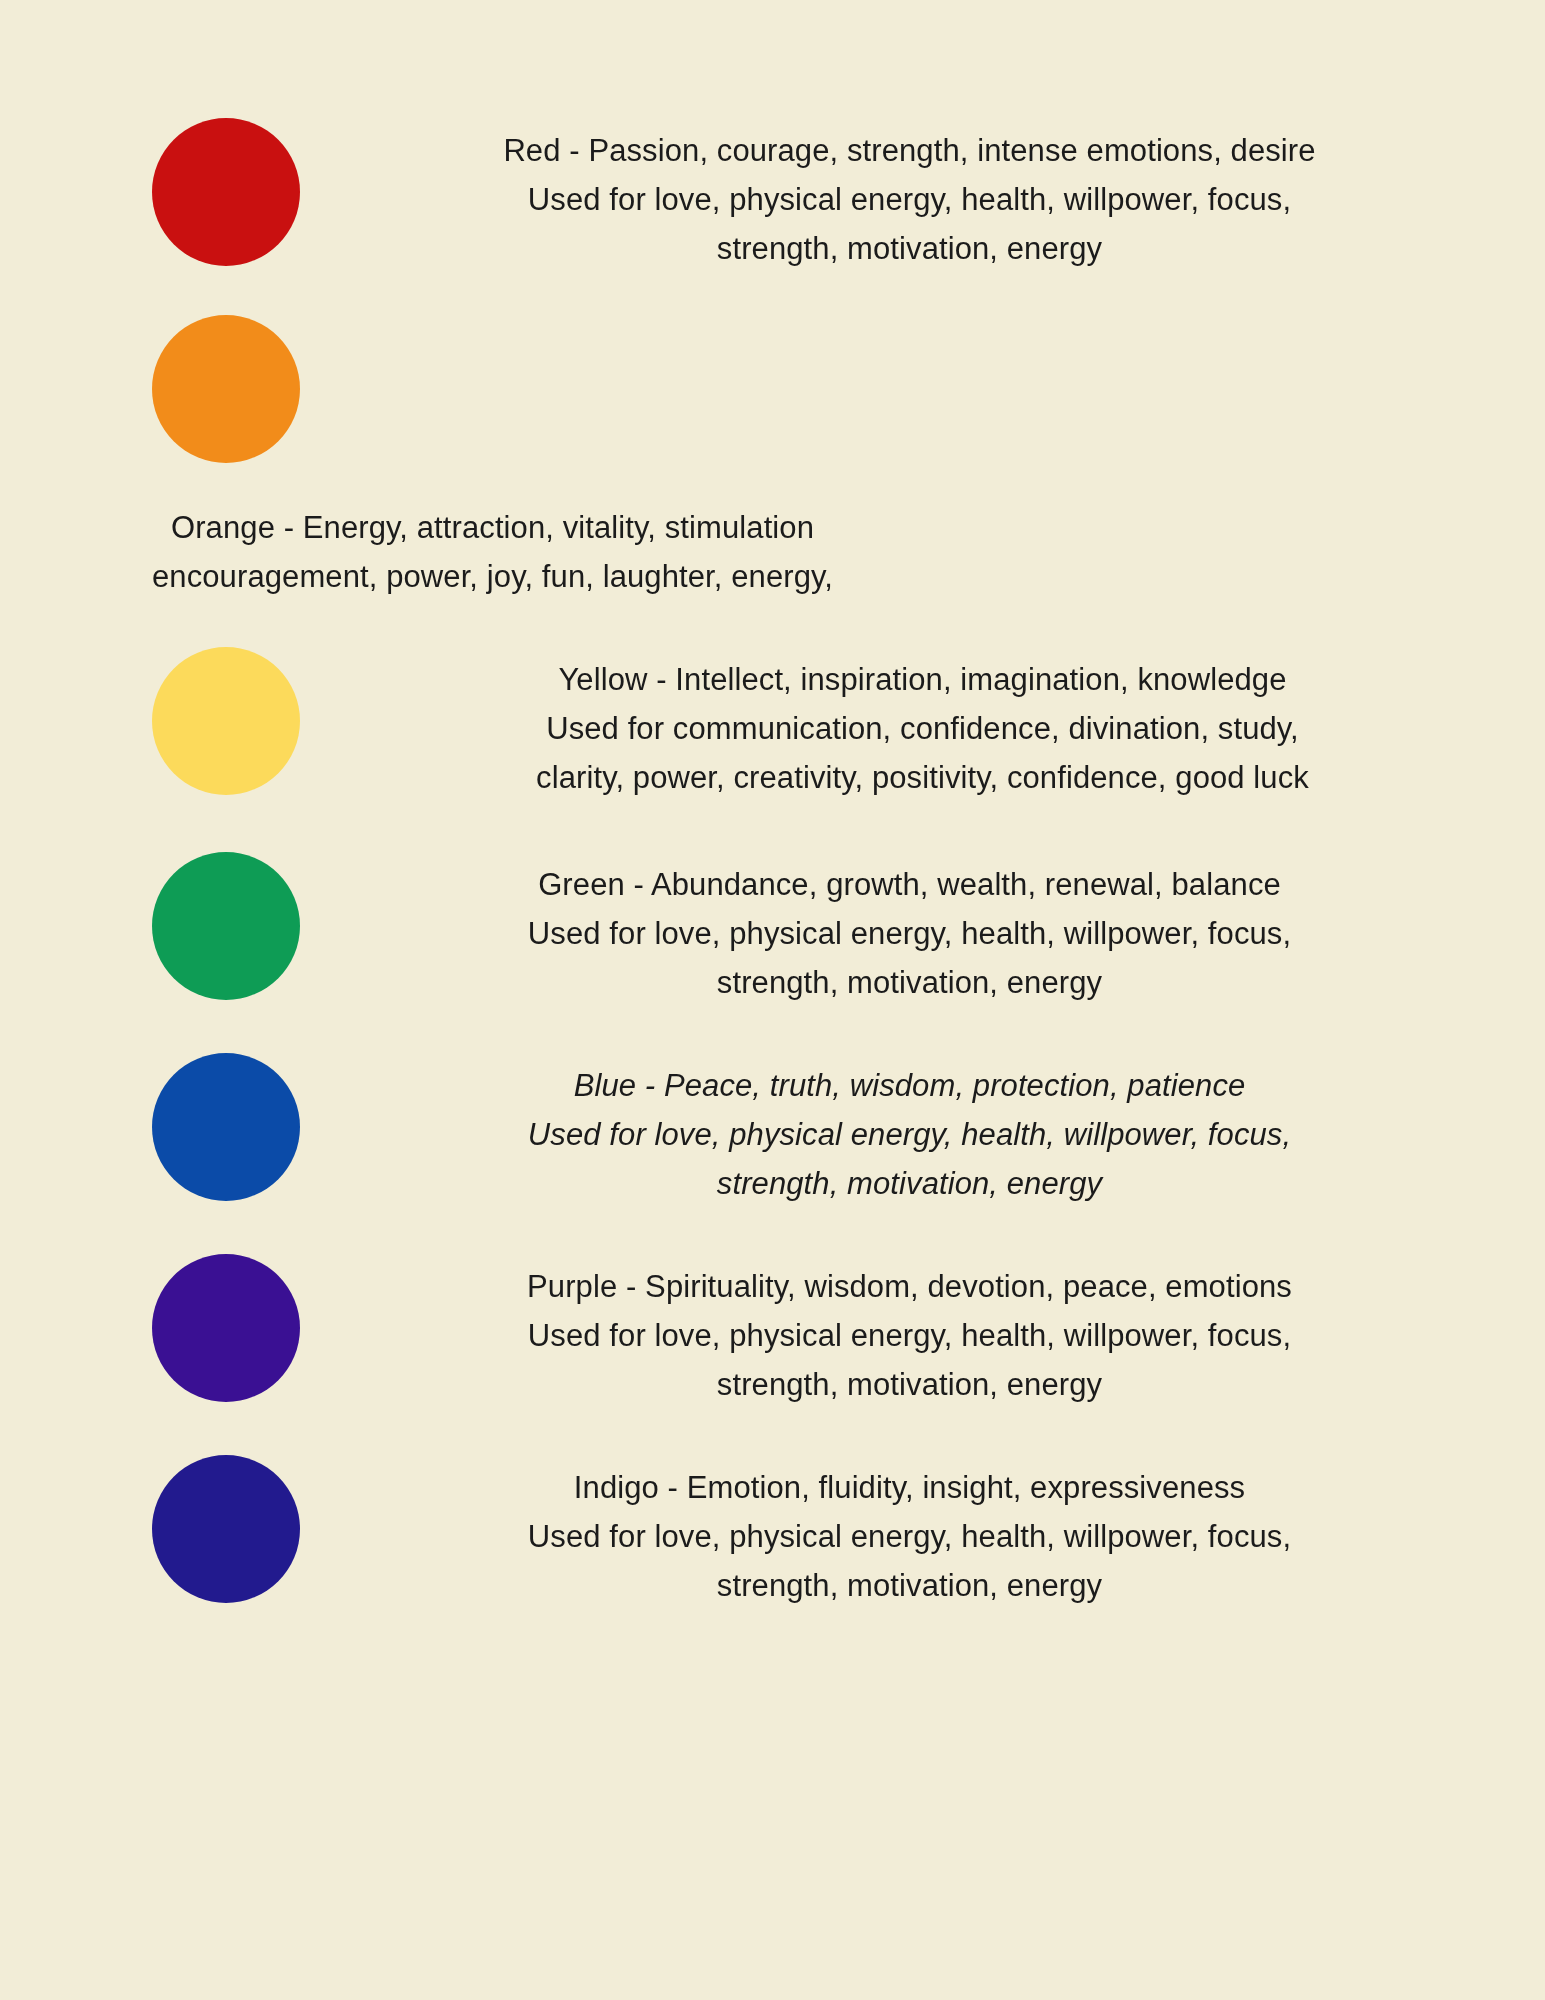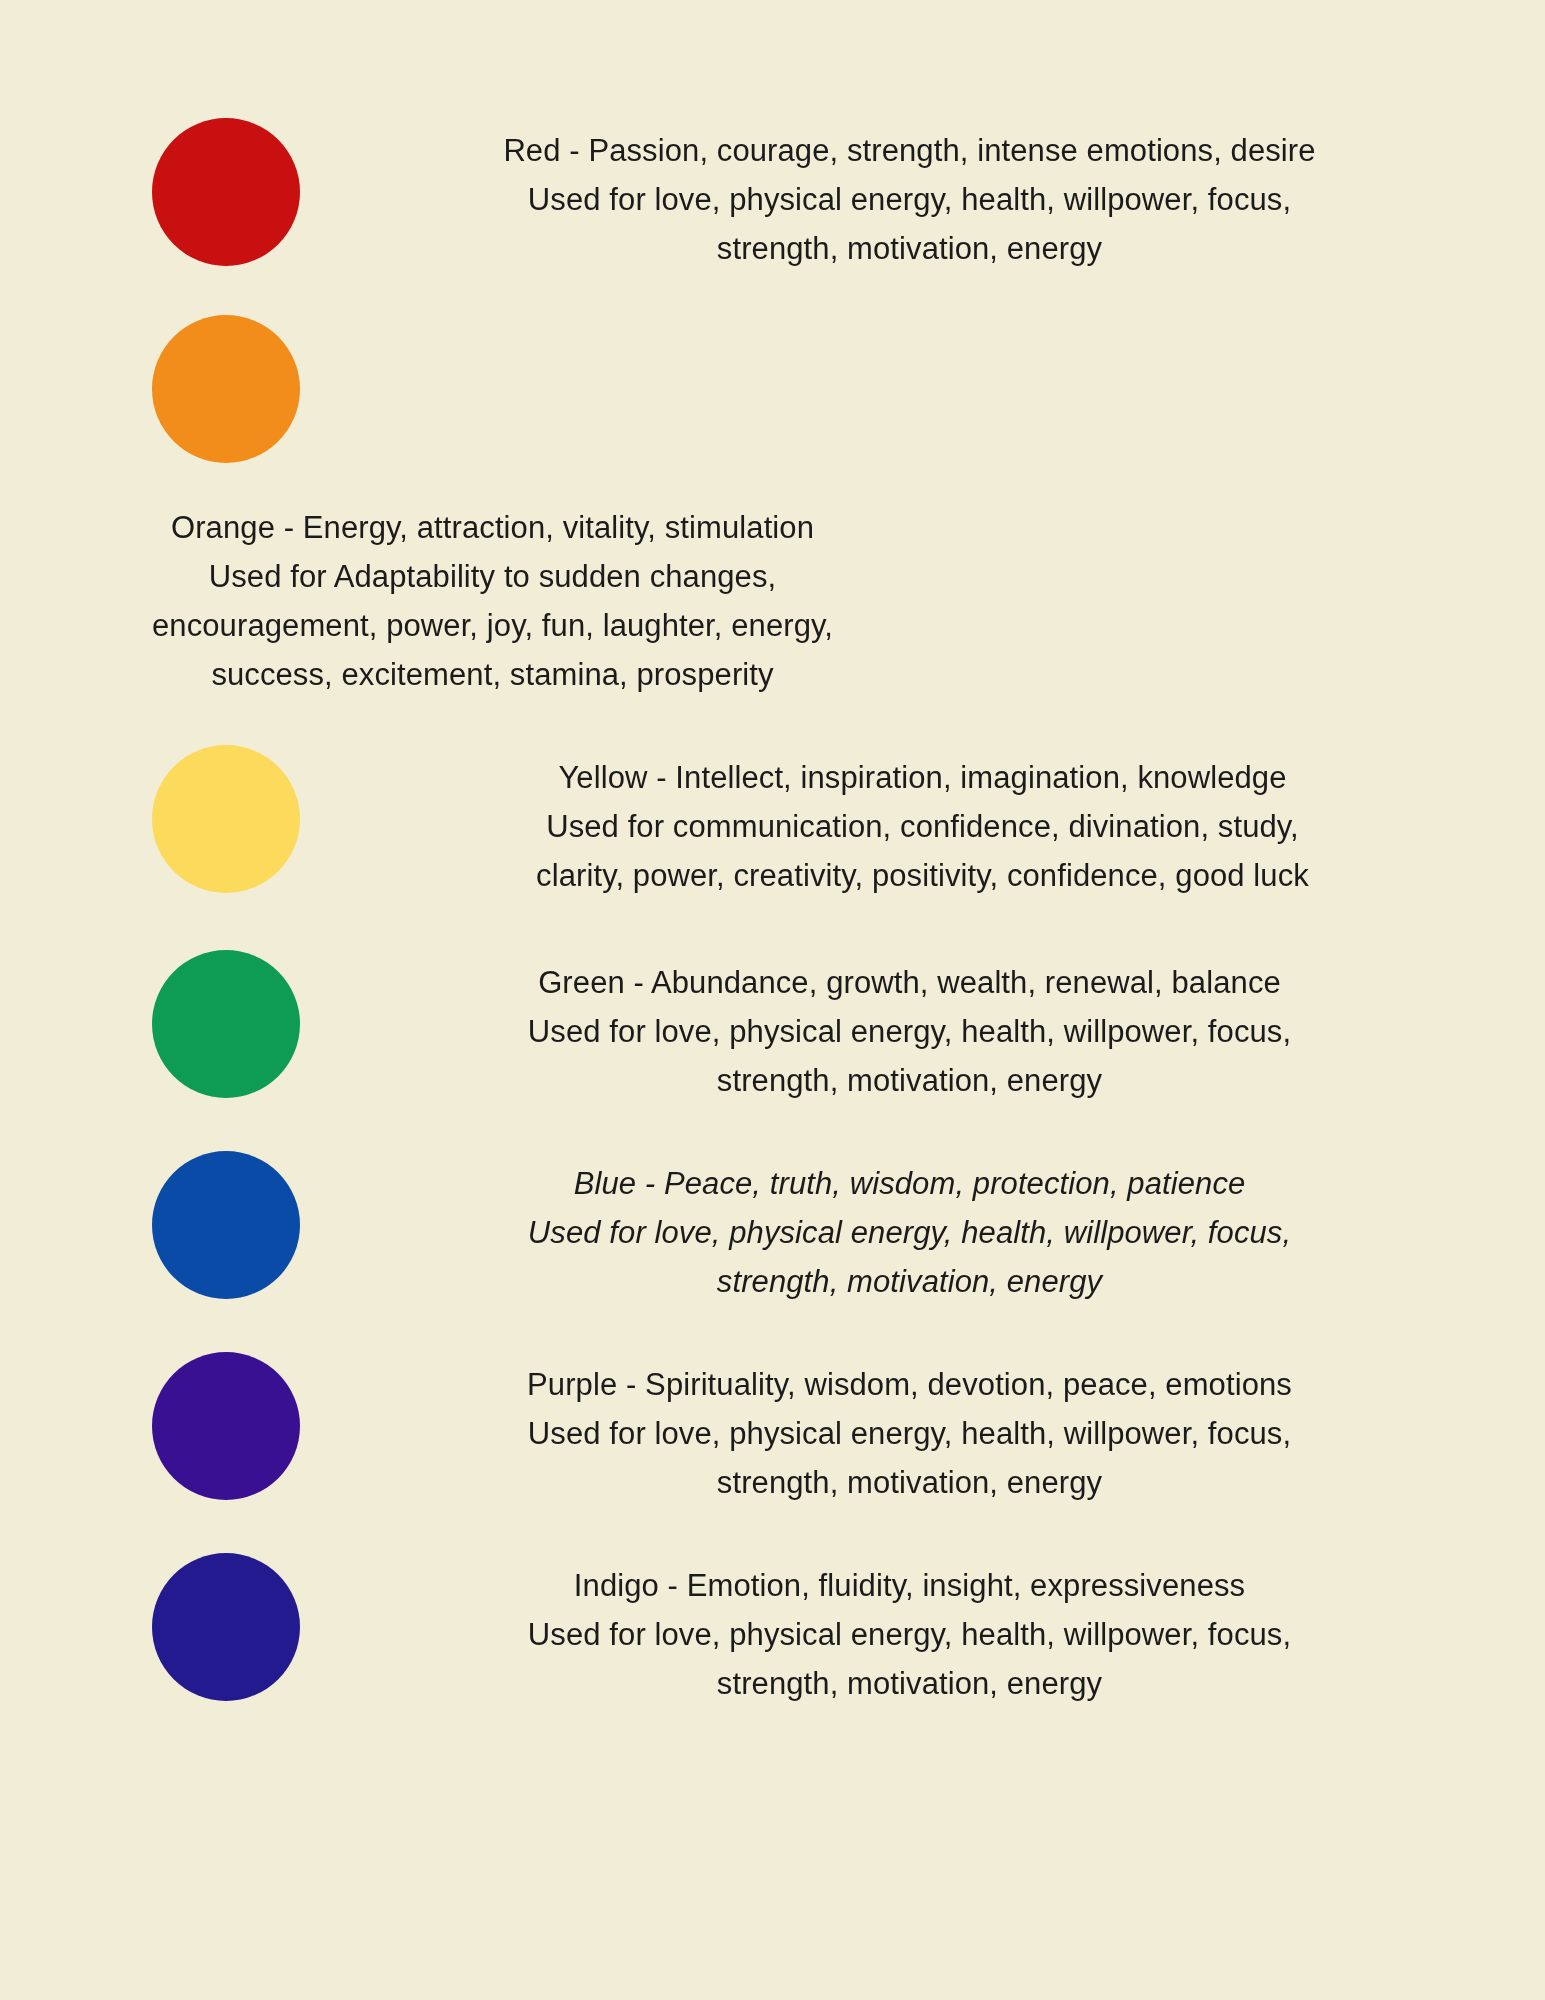--- a/index.html
+++ b/index.html
@@ -74,23 +74,21 @@
           <div class="line">Used for love, physical energy, health, willpower, focus,</div>
           <div class="line">strength, motivation, energy</div>
         </div>
       </div>
       <div class="row" style="margin-top: 42px; flex-direction: column;">
         <div class="swatch-cell">
           <span class="swatch" style="background: rgb(242, 140, 26);"></span>
         </div>
         <div class="text-cell">
           <div class="line">Orange - Energy, attraction, vitality, stimulation</div>
-          <div class="line">Used for Adaptability to sudden changes,</div>
           <div class="line">encouragement, power, joy, fun, laughter, energy,</div>
-          <div class="line">success, excitement, stamina, prosperity</div>
         </div>
       </div>
       <div class="row" style="margin-top: 46px; gap: 26px;">
         <div class="swatch-cell">
           <span class="swatch" style="background: rgb(252, 218, 91);"></span>
         </div>
         <div class="text-cell">
           <div class="line">Yellow - Intellect, inspiration, imagination, knowledge</div>
           <div class="line">Used for communication, confidence, divination, study,</div>
           <div class="line">clarity, power, creativity, positivity, confidence, good luck</div>

